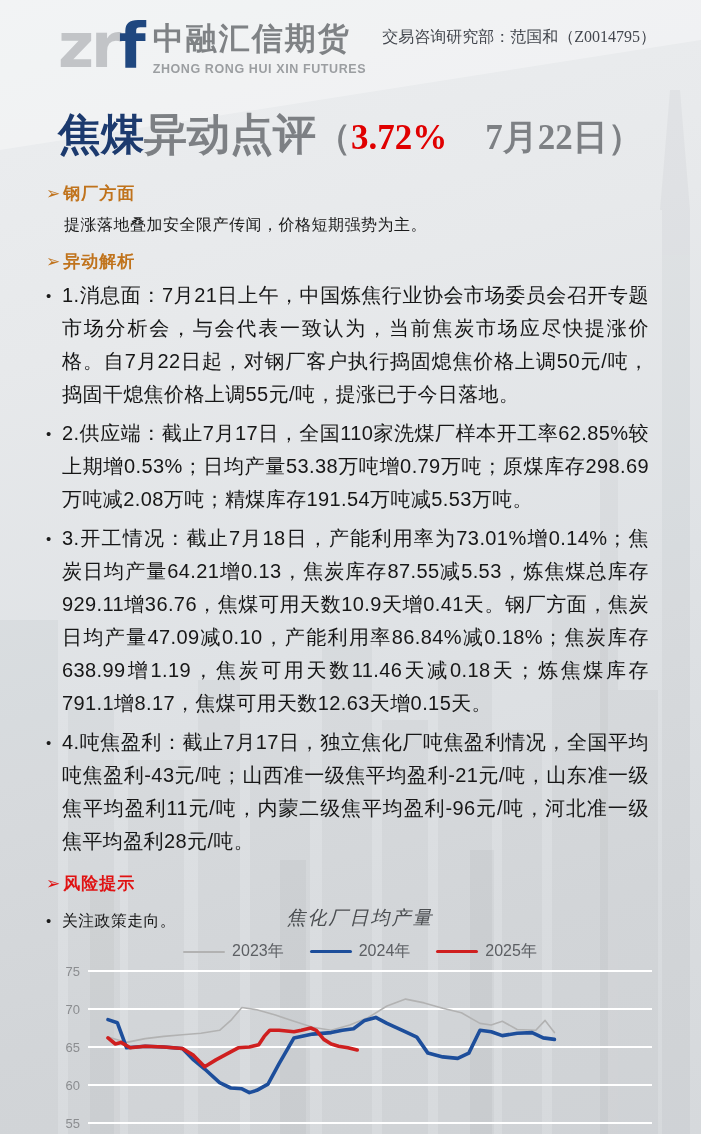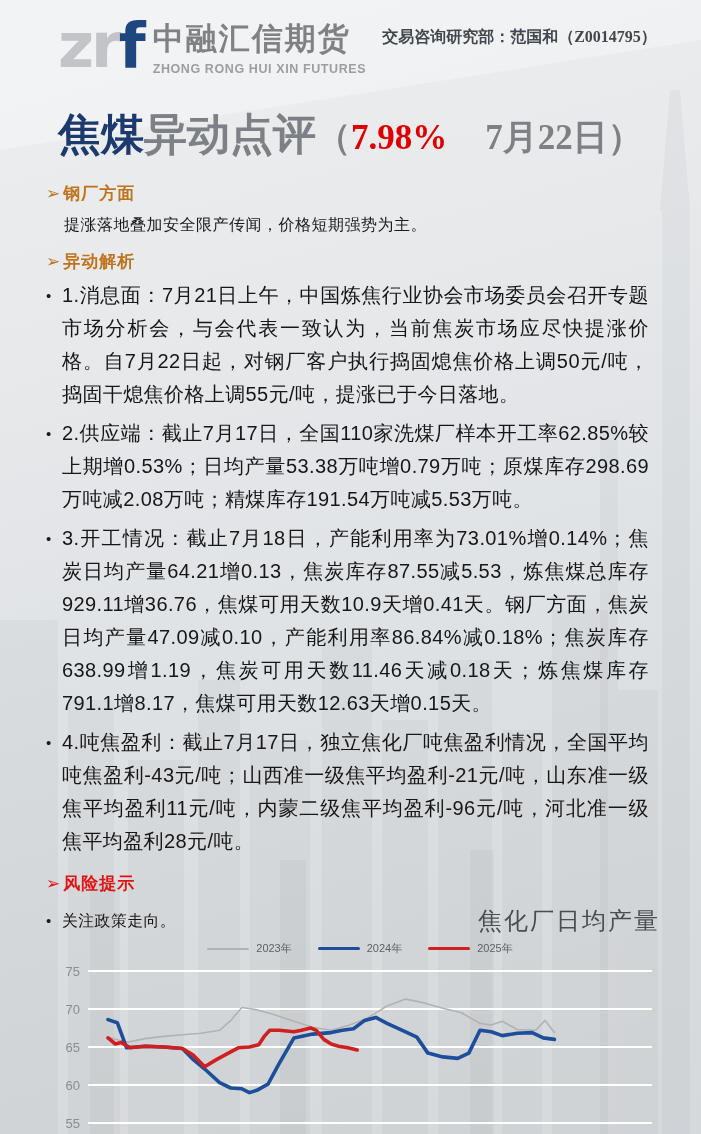--- a/index.html
+++ b/index.html
@@ -16,21 +16,21 @@
   .logo-group { display:flex; align-items:flex-start; }
   .logo-zrf { font-weight:800; font-size:62px; line-height:60px; letter-spacing:-3px;
               font-family:"DejaVu Sans",sans-serif; }
   .logo-zr { color:#c2c4c7; }
   .logo-f  { color:#1f477f; }
   .logo-names { margin-left:10px; padding-top:6px; }
   .logo-cn { font-size:31px; font-weight:700; color:#7f8285; letter-spacing:2px;
              font-family:"Liberation Sans","DejaVu Sans",sans-serif; line-height:34px; }
   .logo-en { font-size:12.5px; font-weight:700; color:#9b9ea1; letter-spacing:0.6px; margin-top:6px; }
   .contact { margin-left:16px; padding-top:6px; font-family:"Liberation Serif","DejaVu Serif",serif;
-             color:#42464d; font-size:16px; font-weight:700; line-height:29px; white-space:nowrap; }
+             color:#42464d; font-size:16px; font-weight:400; line-height:29px; white-space:nowrap; }
 
   
   .title-row { margin:30px 0 0 58px; font-family:"Liberation Serif","DejaVu Serif",serif;
                font-weight:700; white-space:nowrap; }
   .title-product { font-size:43px; color:#1c3a6e; }
   .title-label   { font-size:43px; color:#7d8084; }
   .title-paren   { font-size:35px; color:#7d8084; }
   .title-change  { font-size:35px; color:#e00000; }
   .title-date    { font-size:35px; color:#7d8084; margin-left:38px; }
 
@@ -43,27 +43,27 @@
   .bullet-item { display:flex; margin-top:6px; }
   .bullet-item .dot { width:16px; color:#1b1b1b; font-size:15px; line-height:33px; flex:0 0 16px; }
   .bullet-item .txt { flex:1; font-size:20px; color:#161616; line-height:33px; letter-spacing:0.4px;
                       text-align:justify; }
 
   
   .chart-block { position:relative; height:282px; margin-top:8px; }
   .risk-note { position:absolute; left:46px; top:6px; display:flex; }
   .risk-note .dot { width:16px; color:#1b1b1b; font-size:15px; line-height:24px; }
   .risk-note .txt { font-size:15.8px; color:#161616; line-height:24px; letter-spacing:0.5px; }
-  .chart-title { position:absolute; left:60px; width:600px; top:2px; text-align:right;
-                 font-size:24px; color:#4a4d50; letter-spacing:2px; }
+  .chart-title { position:absolute; left:60px; width:600px; top:2px; text-align:center;
+                 font-size:19px; color:#4a4d50; letter-spacing:2px;font-style:italic; }
   .legend { position:absolute; left:60px; width:600px; top:38px; display:flex; justify-content:center;
             gap:26px; align-items:center; }
   .legend-item { display:flex; align-items:center; gap:7px; }
   .legend-swatch { width:42px; height:3px; background:#999; border-radius:2px; }
-  .legend-label { font-size:11px; color:#5c5f63; }
+  .legend-label { font-size:16px; color:#5c5f63; }
   .chart-svg-wrap { position:absolute; left:52px; top:56px; }
 
   
   .source-line { margin:0 0 0 46px; font-size:15px; color:#1c1c1c; letter-spacing:0.5px;
                  font-family:"Liberation Serif","DejaVu Serif",serif; font-weight:600; }
 </style>
 </head>
 <body>
 
 <div class="page">
@@ -102,21 +102,21 @@
           <div class="logo-cn">中融汇信期货</div>
           <div class="logo-en">ZHONG RONG HUI XIN FUTURES</div>
         </div>
       </div>
       <div class="contact">
         <div>交易咨询研究部：范国和（Z0014795）</div>
       </div>
     </div>
 
     <div class="title-row">
-      <span class="title-product">焦煤</span><span class="title-label">异动点评</span><span class="title-paren">（</span><span class="title-change">7.98%</span><span class="title-date">7月22日</span><span class="title-paren">）</span>
+      <span class="title-product">焦煤</span><span class="title-label">异动点评</span><span class="title-paren">（</span><span class="title-change">3.72%</span><span class="title-date">7月22日</span><span class="title-paren">）</span>
     </div>
 
     <div class="sections">
 
       <div class="sec-head"><span class="arrow">➢</span><span>钢厂方面</span></div>
       <div class="view-text">提涨落地叠加安全限产传闻，价格短期强势为主。</div>
 
       <div class="sec-head"><span class="arrow">➢</span><span>异动解析</span></div>
 
       <div class="bullet-item">

